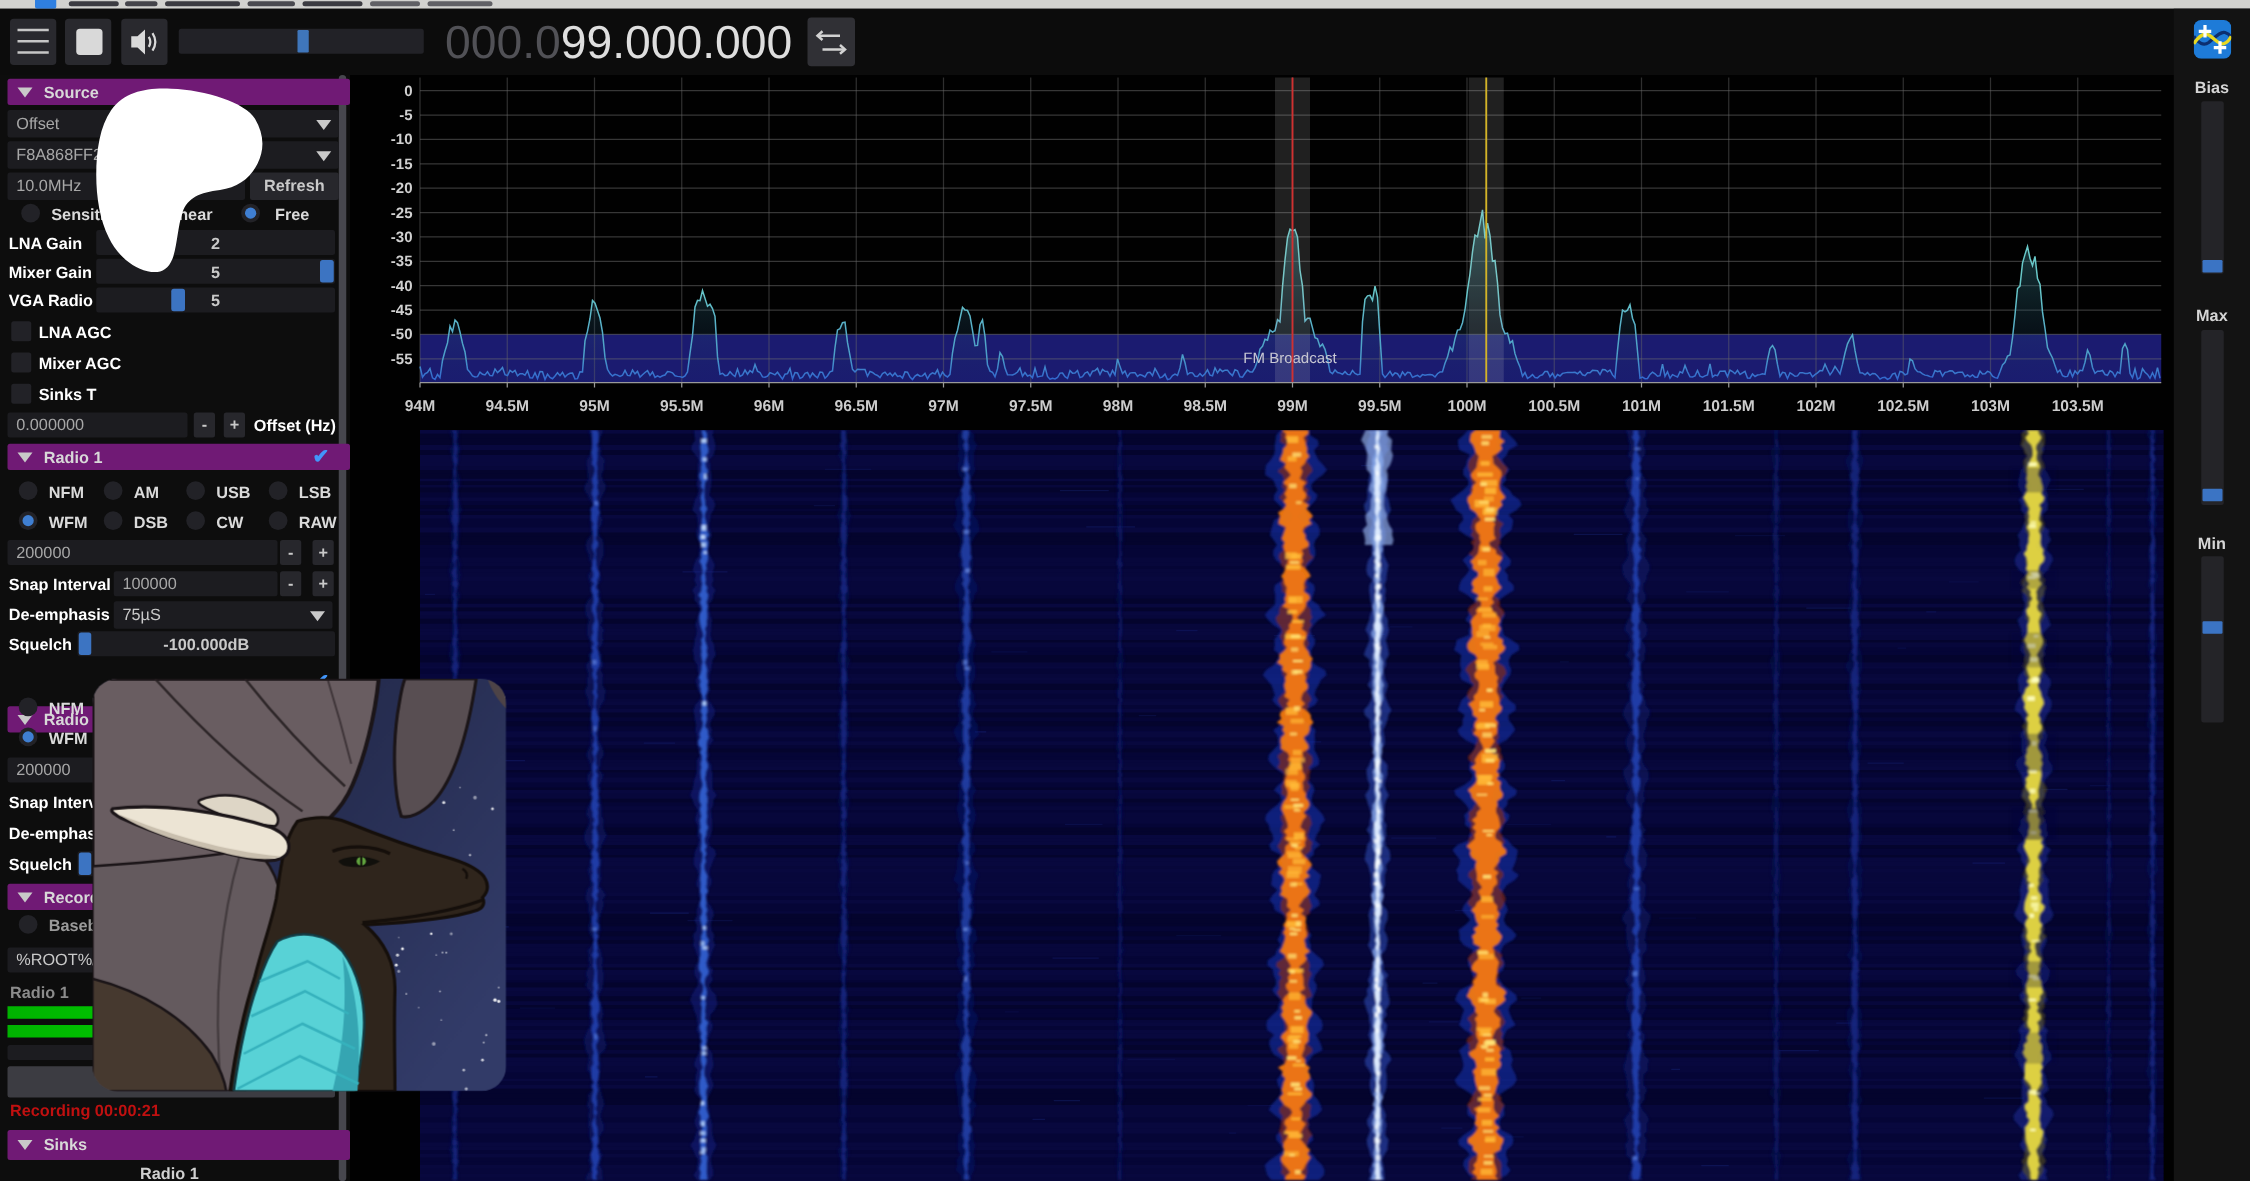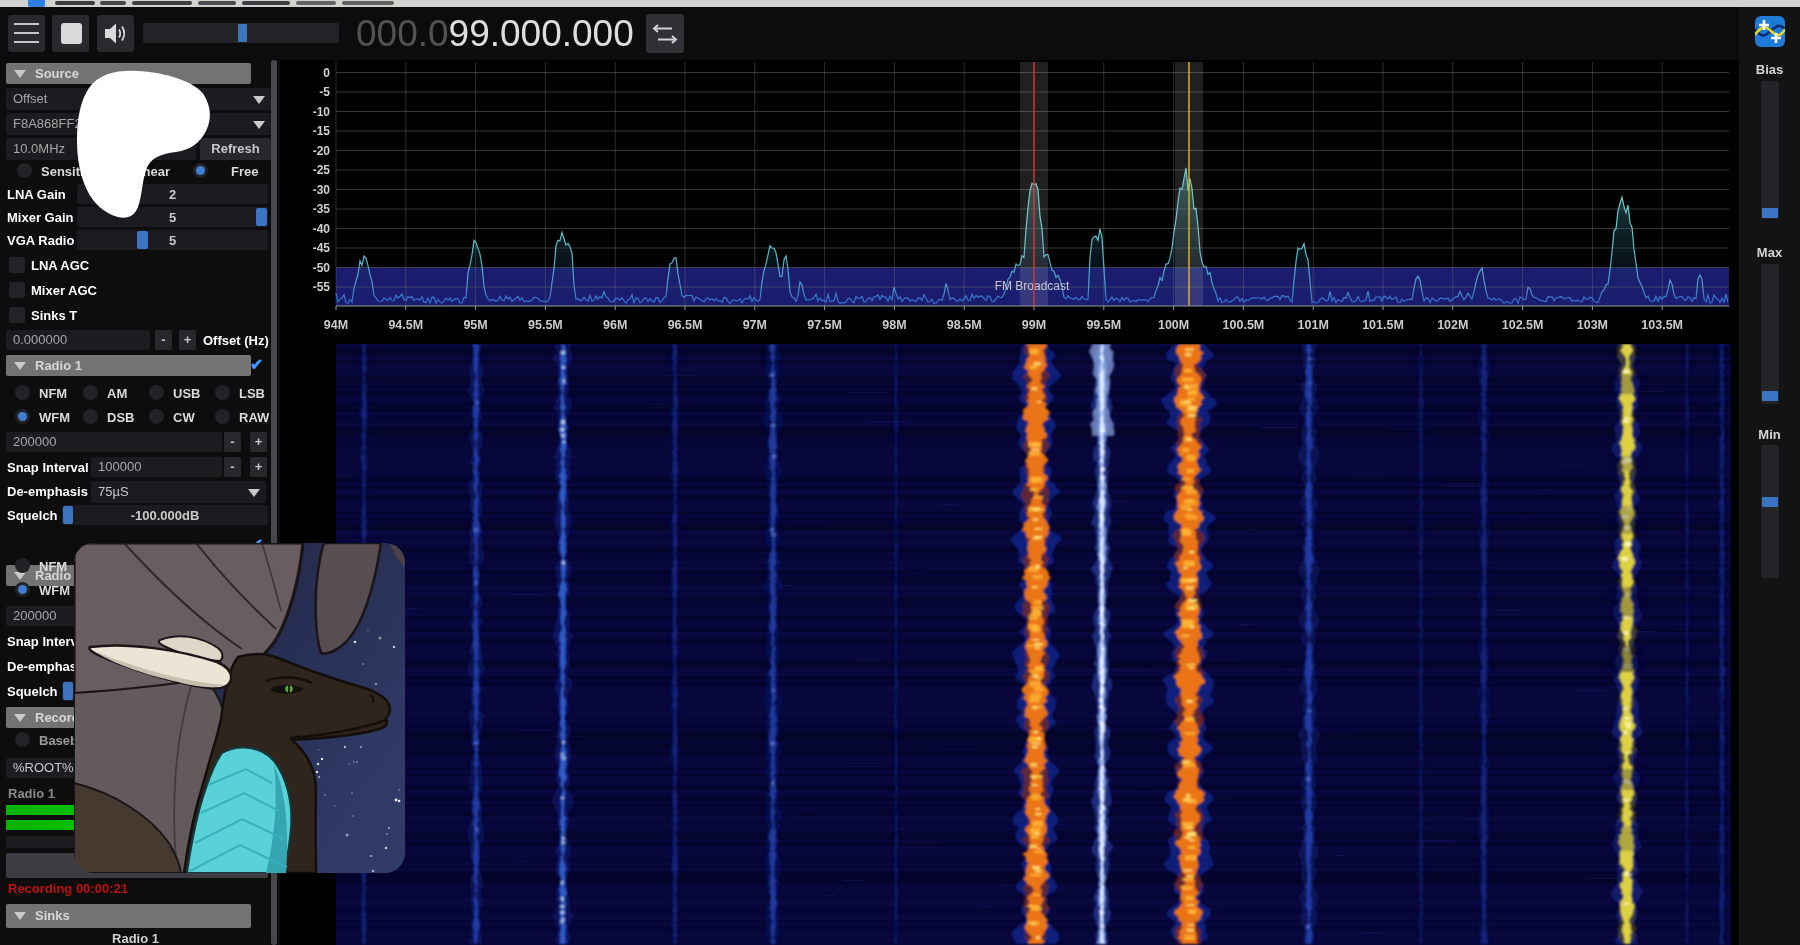--- a/index.html
+++ b/index.html
@@ -1,17 +1,17 @@
 <!DOCTYPE html>
 <html><head><meta charset="utf-8"><style>
 *{margin:0;padding:0;box-sizing:border-box}
 html,body{width:1800px;height:945px;background:#000;overflow:hidden;
   font-family:"Liberation Sans",sans-serif;position:relative}
 .abs{position:absolute}
-.hdr{position:absolute;left:6px;width:245px;height:21px;background:#737373;border-radius:2px;
+.hdr{position:absolute;left:6px;width:274px;height:21px;background:#701a75;border-radius:2px;
   color:#d8d8d8;font-size:13px;font-weight:bold;line-height:21px}
 .hdr .tri{position:absolute;left:8px;top:7px;width:0;height:0;border-left:6px solid transparent;
   border-right:6px solid transparent;border-top:8px solid #c9c9c9}
 .hdr .tx{position:absolute;left:29px}
 .fld{position:absolute;background:#1c1c20;border-radius:2px;color:#a7a7a7;font-size:13px;
   padding-left:7px;white-space:nowrap;overflow:hidden}
 .fld.lt{color:#c9c9c9}
 .arrowdn{position:absolute;width:0;height:0;border-left:6px solid transparent;
   border-right:6px solid transparent;border-top:8px solid #c9c9c9}
 .lbl{position:absolute;color:#ffffff;font-size:13px;font-weight:bold;white-space:nowrap}
@@ -70,21 +70,21 @@
 <div class="arrowdn" style="left:253px;top:96px"></div>
 <div class="fld" style="left:6px;top:113px;width:265px;height:22px;line-height:22px">F8A868FF29614CC3</div>
 <div class="arrowdn" style="left:253px;top:121px"></div>
 <div class="fld" style="left:6px;top:138px;width:190px;height:22px;line-height:22px">10.0MHz</div>
 <div class="abs" style="left:200px;top:138px;width:71px;height:22px;background:#27272c;border-radius:2px;color:#c9c9c9;font-size:13px;font-weight:bold;text-align:center;line-height:22px">Refresh</div>
 <div class="radio" style="left:17px;top:163px"></div>
 <div class="lbl" style="left:41px;top:164px;color:#dadada">Sensitive</div>
 <div class="radio" style="left:107px;top:163px"></div>
 <div class="lbl" style="left:131px;top:164px;color:#dadada">Linear</div>
 <div class="radio on" style="left:193px;top:163px"></div>
-<div class="lbl" style="left:231px;top:164px;color:#dadada">Free</div>
+<div class="lbl" style="left:220px;top:164px;color:#dadada">Free</div>
 <div class="lbl" style="left:7px;top:187px">LNA Gain</div>
 <div class="slider" style="left:77px;top:184px;width:191px;height:20px"></div>
 <div class="shandle" style="left:103px;top:185px;width:11px;height:18px"></div>
 <div class="sval" style="left:77px;top:187px;width:191px">2</div>
 <div class="lbl" style="left:7px;top:210px">Mixer Gain</div>
 <div class="slider" style="left:77px;top:207px;width:191px;height:20px"></div>
 <div class="shandle" style="left:256px;top:208px;width:11px;height:18px"></div>
 <div class="sval" style="left:77px;top:210px;width:191px">5</div>
 <div class="lbl" style="left:7px;top:233px">VGA Radio</div>
 <div class="slider" style="left:77px;top:230px;width:191px;height:20px"></div>

